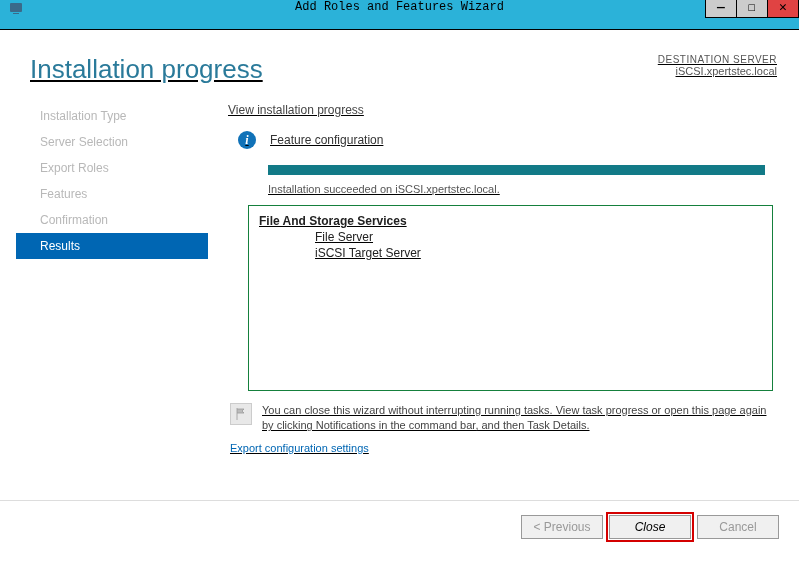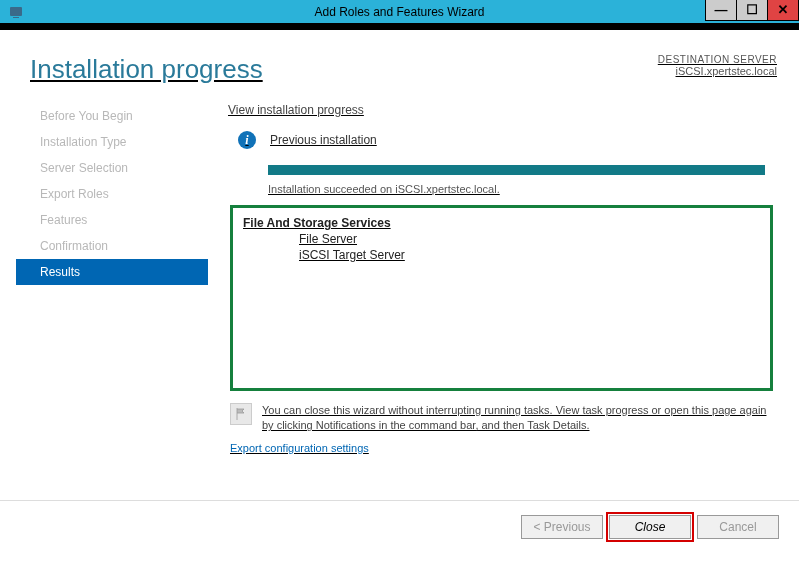--- a/index.html
+++ b/index.html
@@ -1,17 +1,17 @@
 <!DOCTYPE html>
 <html><head>
 <meta charset="utf-8">
 <style>
 * { box-sizing: border-box; margin: 0; padding: 0; }
 body { font-family: "Segoe UI", Arial, sans-serif; font-size: 12px; background: #fff; width: 799px; height: 562px; overflow: hidden; }
-.titlebar { background: #2bb2d9; height: 30px; display: flex; align-items: center; border-bottom: 7px solid #000000; position: relative; }
+.titlebar { background: #2bb2d9; height: 30px; display: flex; align-items: flex-start; border-bottom: 1px solid #000000; position: relative; font-family: Liberation Mono, monospace; }
 .titlebar-icon { width: 16px; height: 16px; margin-left: 8px; }
 .titlebar-title { position: absolute; left: 50%; transform: translateX(-50%); color: #000; font-size: 12px; }
 .window-controls { display: flex; margin-left: auto; }
 .wc-btn { width: 32px; height: 22px; border: 1px solid #000; display: flex; align-items: center; justify-content: center; font-size: 13px; font-weight: bold; margin-top: -4px; cursor: pointer; }
 .wc-min { background: #ccc; }
 .wc-max { background: #ccc; margin-left: -1px; }
 .wc-close { background: #e04343; margin-left: -1px; }
 .content { padding: 10px 16px 0 16px; height: 470px; display: flex; flex-direction: column; }
 .header-row { display: flex; justify-content: space-between; align-items: flex-start; margin-bottom: 18px; padding-top: 14px; padding-left: 14px; text-decoration: underline; }
 .page-title { color: #2a7a9a; font-size: 26px; font-weight: 300; }
@@ -22,21 +22,21 @@
 .sidebar { width: 180px; margin-left: 12px; }
 .sidebar-item { padding: 6px 12px; color: #b8b8b8; font-size: 12px; cursor: default; }
 .sidebar-item.active { background: #0066b3; color: #fff; margin-left: -12px; padding-left: 24px; }
 .panel { flex: 1; padding-left: 20px; padding-right: 10px; display: flex; flex-direction: column; text-decoration: underline; }
 .panel-heading { font-size: 12px; color: #444; margin-bottom: 14px; }
 .feature-row { display: flex; align-items: center; margin-bottom: 10px; padding-left: 10px; }
 .info-icon { width: 18px; height: 18px; border-radius: 50%; background: #1072b8; color: #fff; display: flex; align-items: center; justify-content: center; font-style: italic; font-weight: bold; font-size: 12px; margin-right: 14px; font-family: Georgia, serif; }
 .feature-text { color: #333; font-size: 12px; }
 .progress-bar { height: 10px; background: #127a87; margin: 6px 8px 8px 40px; }
 .success-text { color: #555; font-size: 11px; padding-left: 40px; margin-bottom: 10px; }
-.result-box { border: 3px solid #15803d; margin-left: 2px; padding: 8px 10px; height: 186px; font-size: 12px; color: #222; overflow: auto; }
+.result-box { border: 1px solid #15803d; margin-left: 20px; padding: 8px 10px; height: 186px; font-size: 12px; color: #222; overflow: auto; }
 .result-box .lvl0 { font-weight: bold; }
 .result-box .lvl1 { font-weight: bold; padding-left: 28px; }
 .result-box .lvl2 { font-weight: normal; padding-left: 56px; }
 .result-box div { margin-bottom: 2px; }
 .note-row { display: flex; align-items: flex-start; margin-top: 12px; margin-left: 2px; }
 .flag-icon { width: 22px; height: 22px; background: #e8e8e8; border: 1px solid #ccc; margin-right: 10px; display: flex; align-items: center; justify-content: center; color: #999; font-size: 10px; flex-shrink: 0; }
 .note-text { font-size: 11px; color: #444; line-height: 1.4; }
 .export-link { color: #0066b3; font-size: 11px; margin-top: 8px; margin-left: 2px; cursor: pointer; display: inline-block; }
 .footer { border-top: 1px solid #ddd; padding: 14px 20px; display: flex; justify-content: flex-end; gap: 6px; }
 .btn { min-width: 82px; height: 24px; border: 1px solid #999; background: #f0f0f0; font-size: 12px; cursor: pointer; padding: 0 10px; }
@@ -65,35 +65,34 @@
   <div class="header-row">
     <div class="page-title">Installation progress</div>
     <div class="dest-block">
       <div class="dest-label">DESTINATION SERVER</div>
       <div class="dest-server">iSCSI.xpertstec.local</div>
     </div>
   </div>
 
   <div class="main-row">
     <div class="sidebar">
-      <div class="sidebar-item">Before You Begin</div>
       <div class="sidebar-item">Installation Type</div>
       <div class="sidebar-item">Server Selection</div>
       <div class="sidebar-item">Export Roles</div>
       <div class="sidebar-item">Features</div>
       <div class="sidebar-item">Confirmation</div>
       <div class="sidebar-item active">Results</div>
     </div>
 
     <div class="panel">
       <div class="panel-heading">View installation progress</div>
 
       <div class="feature-row">
         <div class="info-icon">i</div>
-        <div class="feature-text">Previous installation</div>
+        <div class="feature-text">Feature configuration</div>
       </div>
 
       <div class="progress-bar"></div>
       <div class="success-text">Installation succeeded on iSCSI.xpertstec.local.</div>
 
       <div class="result-box">
         <div class="lvl0">File And Storage Services</div>
         <div class="lvl2">File Server</div>
         <div class="lvl2">iSCSI Target Server</div>
       </div>

